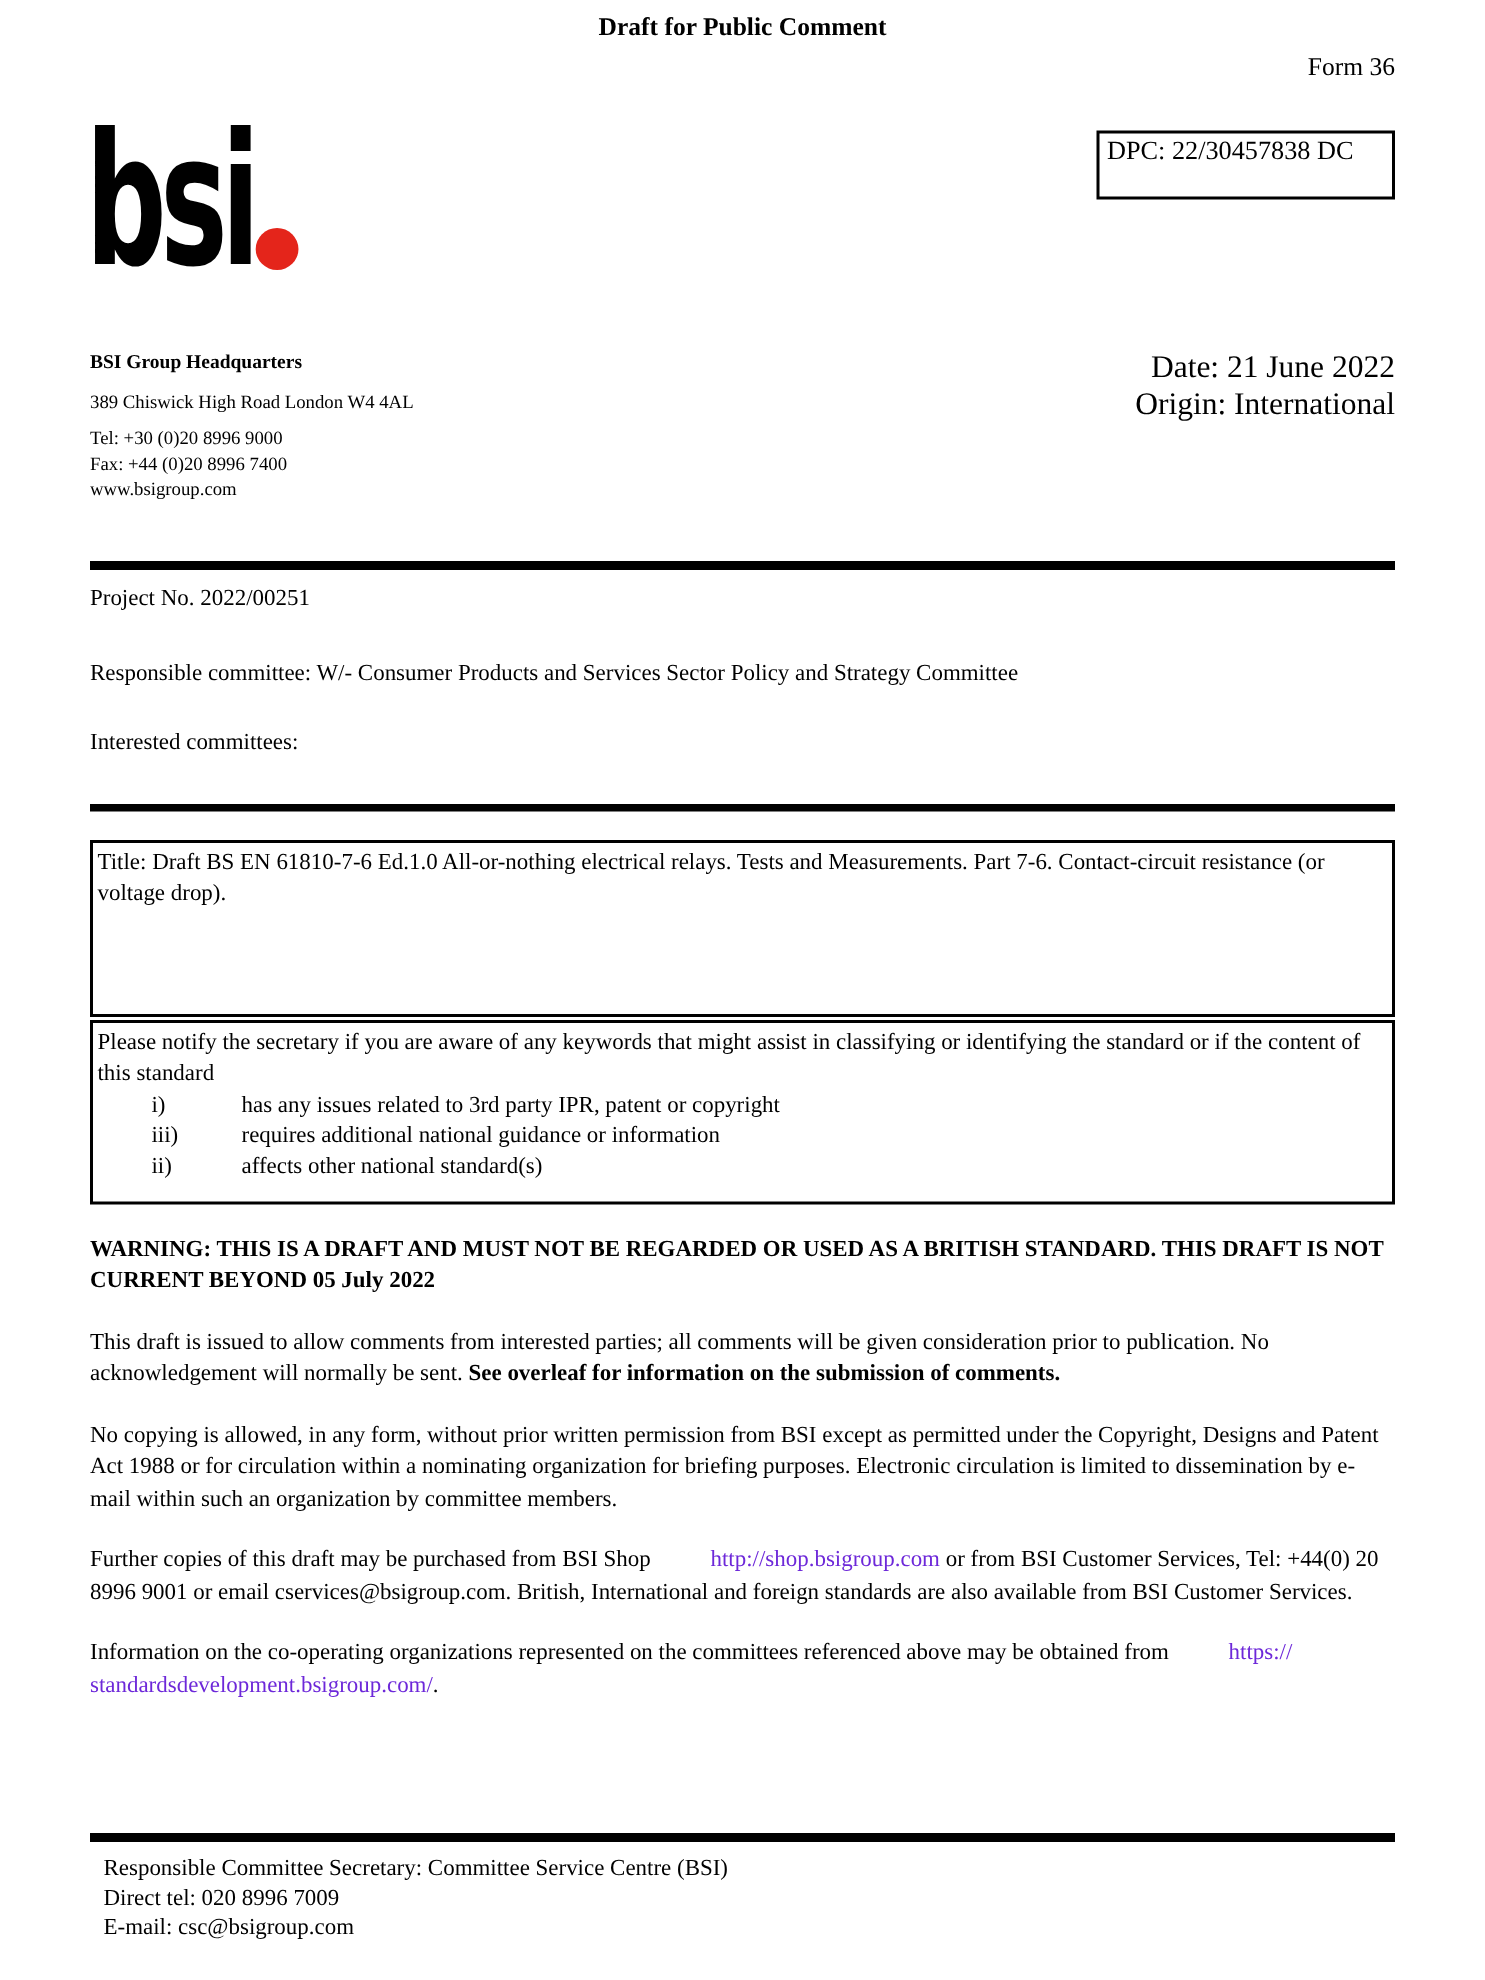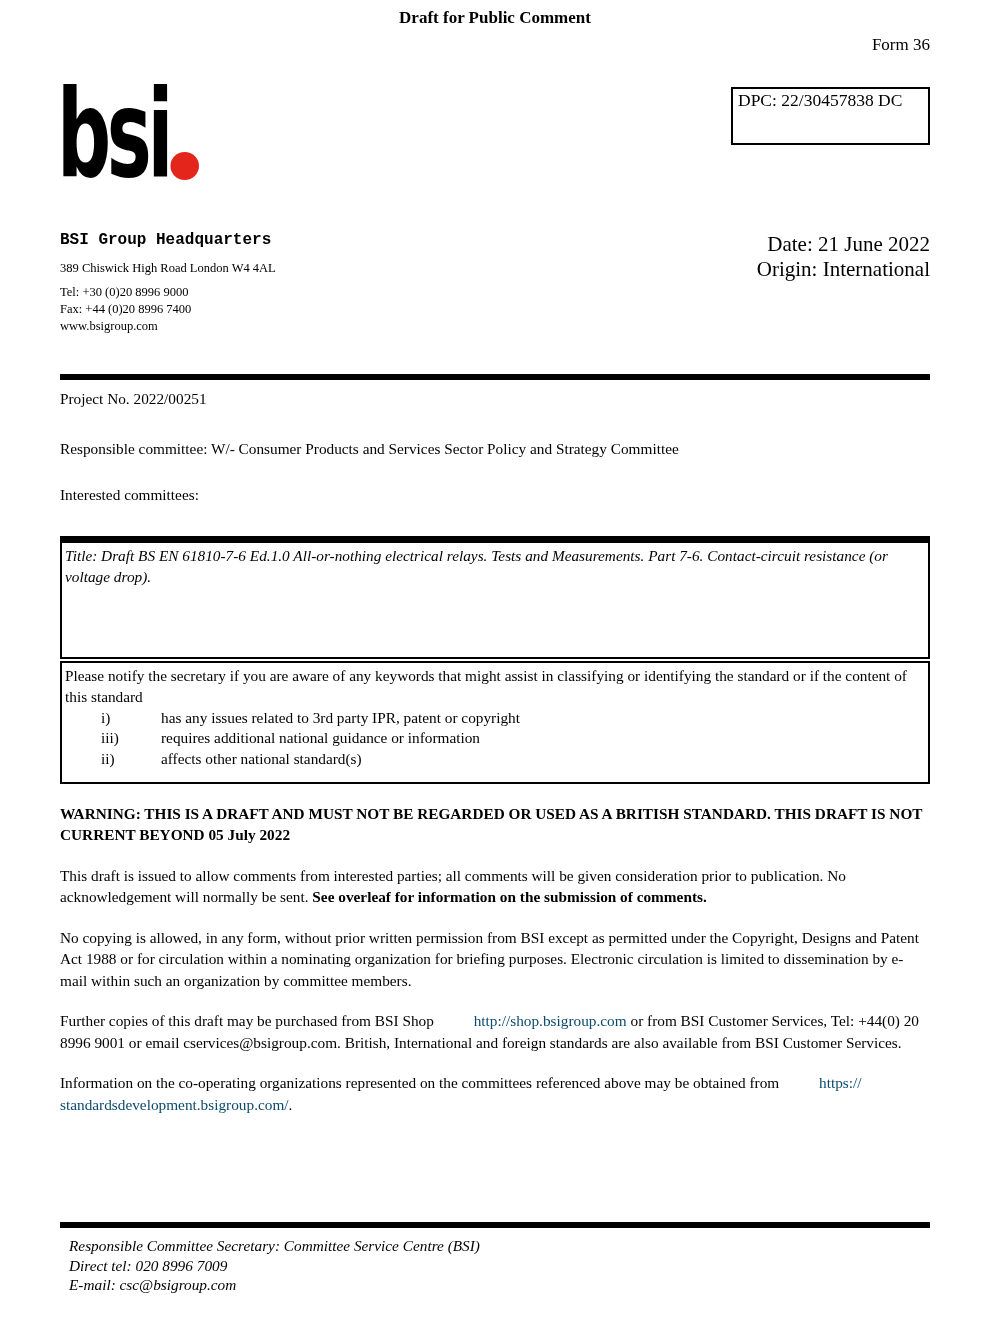--- a/index.html
+++ b/index.html
@@ -8,58 +8,58 @@
     font-family:"Liberation Serif", serif;
     position:relative;overflow:hidden;
   }
   .margin{position:absolute;left:60px;right:60px;}
 
   
   .draft-label{top:8px;font-size:17px;font-weight:bold;text-align:center;}
   .form-number{top:35px;text-align:right;font-size:17px;}
   .dpc-box{
     position:absolute;right:60px;top:87px;width:186px;height:34px;
-    border:2px solid #000;font-size:17.5px;padding:1px 4px 19px 5px;
+    border:2px solid #000;font-size:17.5px;padding:1px 4px 7px 5px;
     white-space:nowrap;
   }
 
   .logo{position:absolute;left:57px;top:78px;transform:scaleX(0.62);transform-origin:top left;}
   .logo-inner{display:flex;align-items:flex-end;}
   .logo-text{
     font-family:"DejaVu Sans", sans-serif;font-weight:bold;
     font-size:122px;line-height:0.92;letter-spacing:-7px;
   }
   .logo-dot{width:46px;height:28px;border-radius:50%;background:#e4251b;margin:0 0 10px 2px;}
 
   .address{top:232px;font-size:12.5px;line-height:17px;width:300px;}
-  .address .hq{font-weight:bold;font-size:16px;margin-bottom:11px;font-family:Liberation Mono, monospace;}
+  .address .hq{font-weight:bold;font-size:13px;margin-bottom:11px;}
   .address .street{margin-bottom:7px;}
 
   .meta-right{top:232px;text-align:right;font-size:21px;line-height:25px;}
 
   .rule{background:#000;}
   .rule1{position:absolute;left:60px;right:60px;top:374px;height:6px;}
 
   
   .flow{position:absolute;left:60px;right:60px;top:388px;font-size:15.3px;line-height:21.5px;}
   .row-split{display:flex;justify-content:space-between;}
   .bold{font-weight:bold;}
   .mt26{margin-top:25px;}
   .mt30{margin-top:28px;}
   .rule2{height:5px;margin-top:30px;}
   .box{border:2px solid #000;padding:2px 5px 2px 3px;}
-  .title-box{height:110px;font-style:italic;}
+  .title-box{margin-top:19px;height:110px;}
   .keywords-box{margin-top:2px;height:115px;}
   .kw-item{display:flex;padding-left:36px;line-height:20.5px;}
   .kw-marker{width:60px;flex:none;}
   .para{margin-top:19px;}
-  .link{color:#0c4a6e;text-decoration:none;cursor:pointer;padding-left:36px;}
+  .link{color:#6d28d9;text-decoration:none;cursor:pointer;padding-left:36px;}
 
   
-  .footer{position:absolute;left:60px;right:60px;top:1222px;font-style:italic;}
+  .footer{position:absolute;left:60px;right:60px;top:1222px;}
   .footer-rule{height:6px;}
   .footer-text{padding:8px 0 0 9px;font-size:15.3px;line-height:19.5px;}
 </style>
 </head>
 <body>
 
 <div class="margin draft-label">Draft for Public Comment</div>
 <div class="margin form-number">Form 36</div>
 
 <div class="dpc-box">

